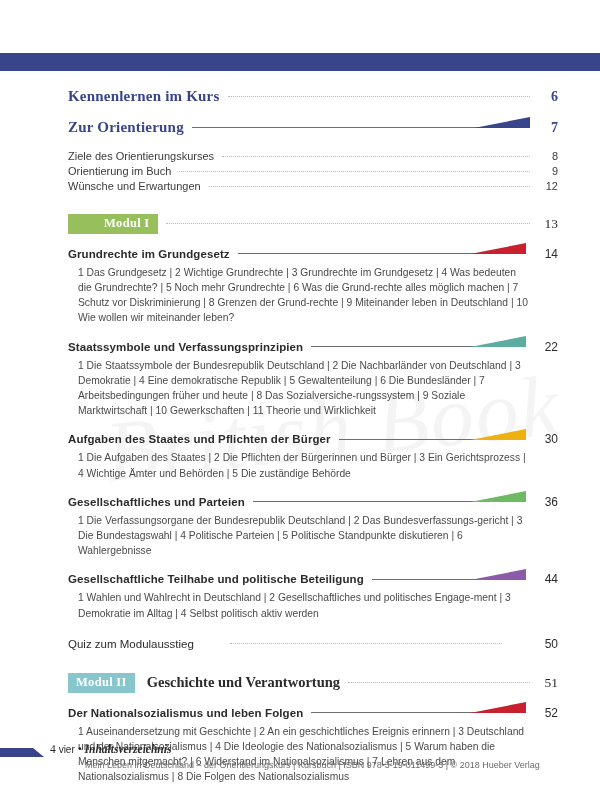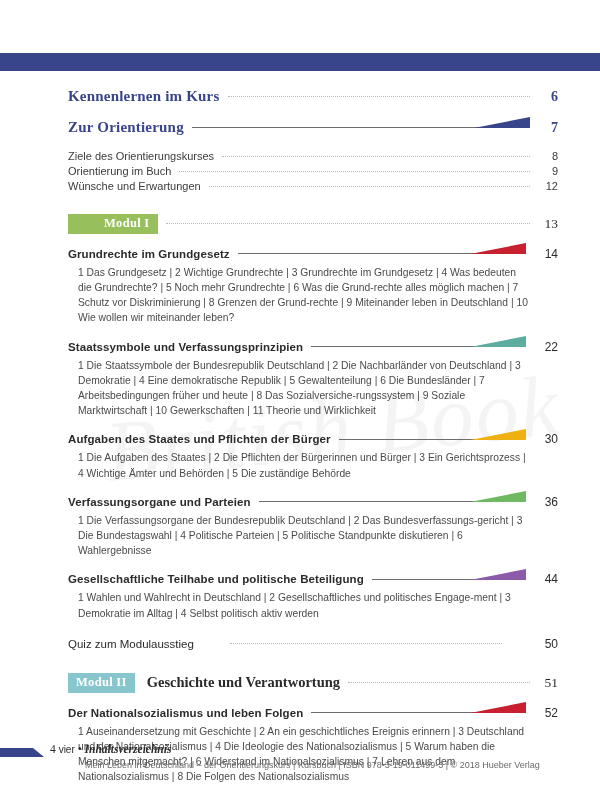--- a/index.html
+++ b/index.html
@@ -270,21 +270,21 @@
           <svg viewBox="0 0 56 11" preserveAspectRatio="none">
               <polygon points="0,11 56,11 56,0" fill="#eeb111"></polygon>
             </svg>
         </span>
       </span>
       <span class="pagenum">30</span>
     </div>
     <div class="lessons">1 Die Aufgaben des Staates  |  2 Die Pflichten der Bürgerinnen und Bürger  |  3 Ein Gerichtsprozess  |  4 Wichtige Ämter und Behörden  |  5 Die zuständige Behörde</div>
 
     <div class="row chapter">
-      <span class="title">Verfassungsorgane und Parteien</span>
+      <span class="title">Gesellschaftliches und Parteien</span>
       <span class="leader solid">
         <span class="wedge">
           <svg viewBox="0 0 56 11" preserveAspectRatio="none">
               <polygon points="0,11 56,11 56,0" fill="#6fb962"></polygon>
             </svg>
         </span>
       </span>
       <span class="pagenum">36</span>
     </div>
     <div class="lessons">1 Die Verfassungsorgane der Bundesrepublik Deutschland  |  2 Das Bundesverfassungs-gericht  |  3 Die Bundestagswahl  |  4 Politische Parteien  |  5 Politische Standpunkte diskutieren  |  6 Wahlergebnisse</div>

